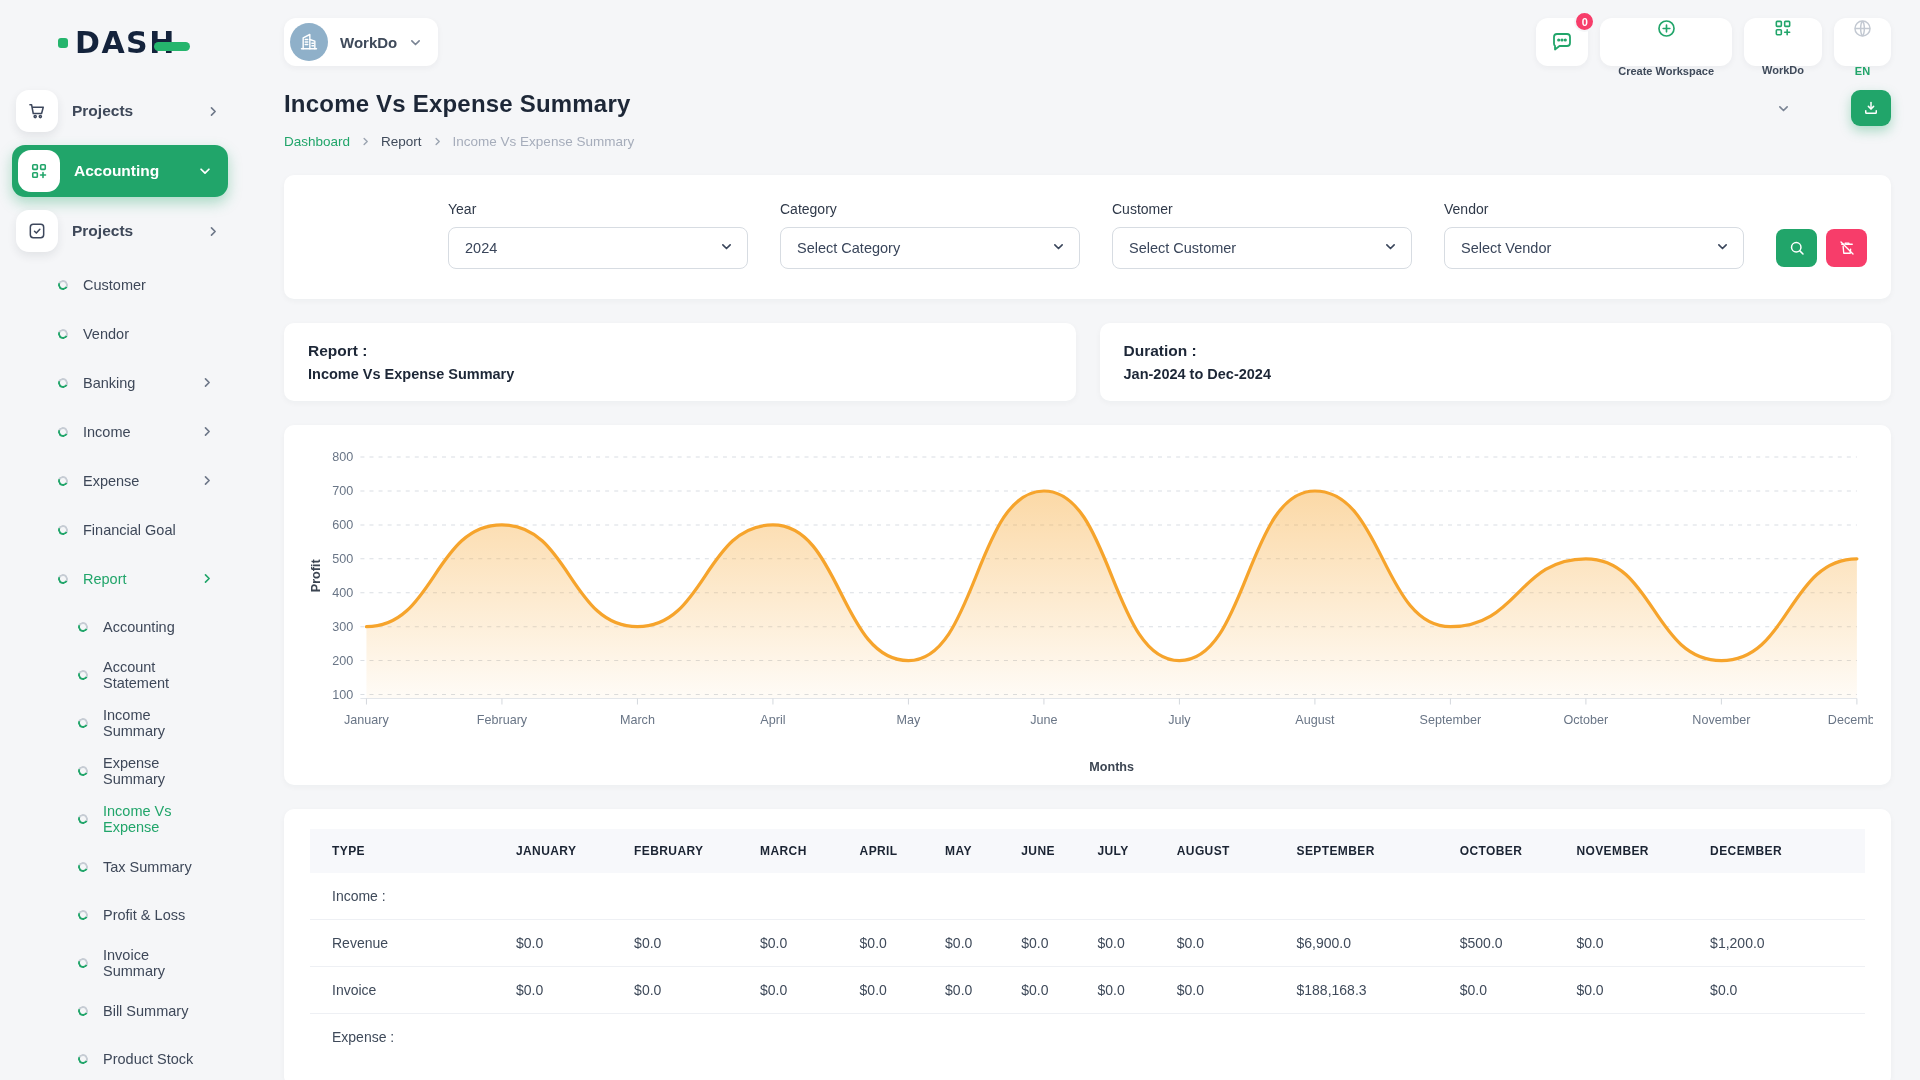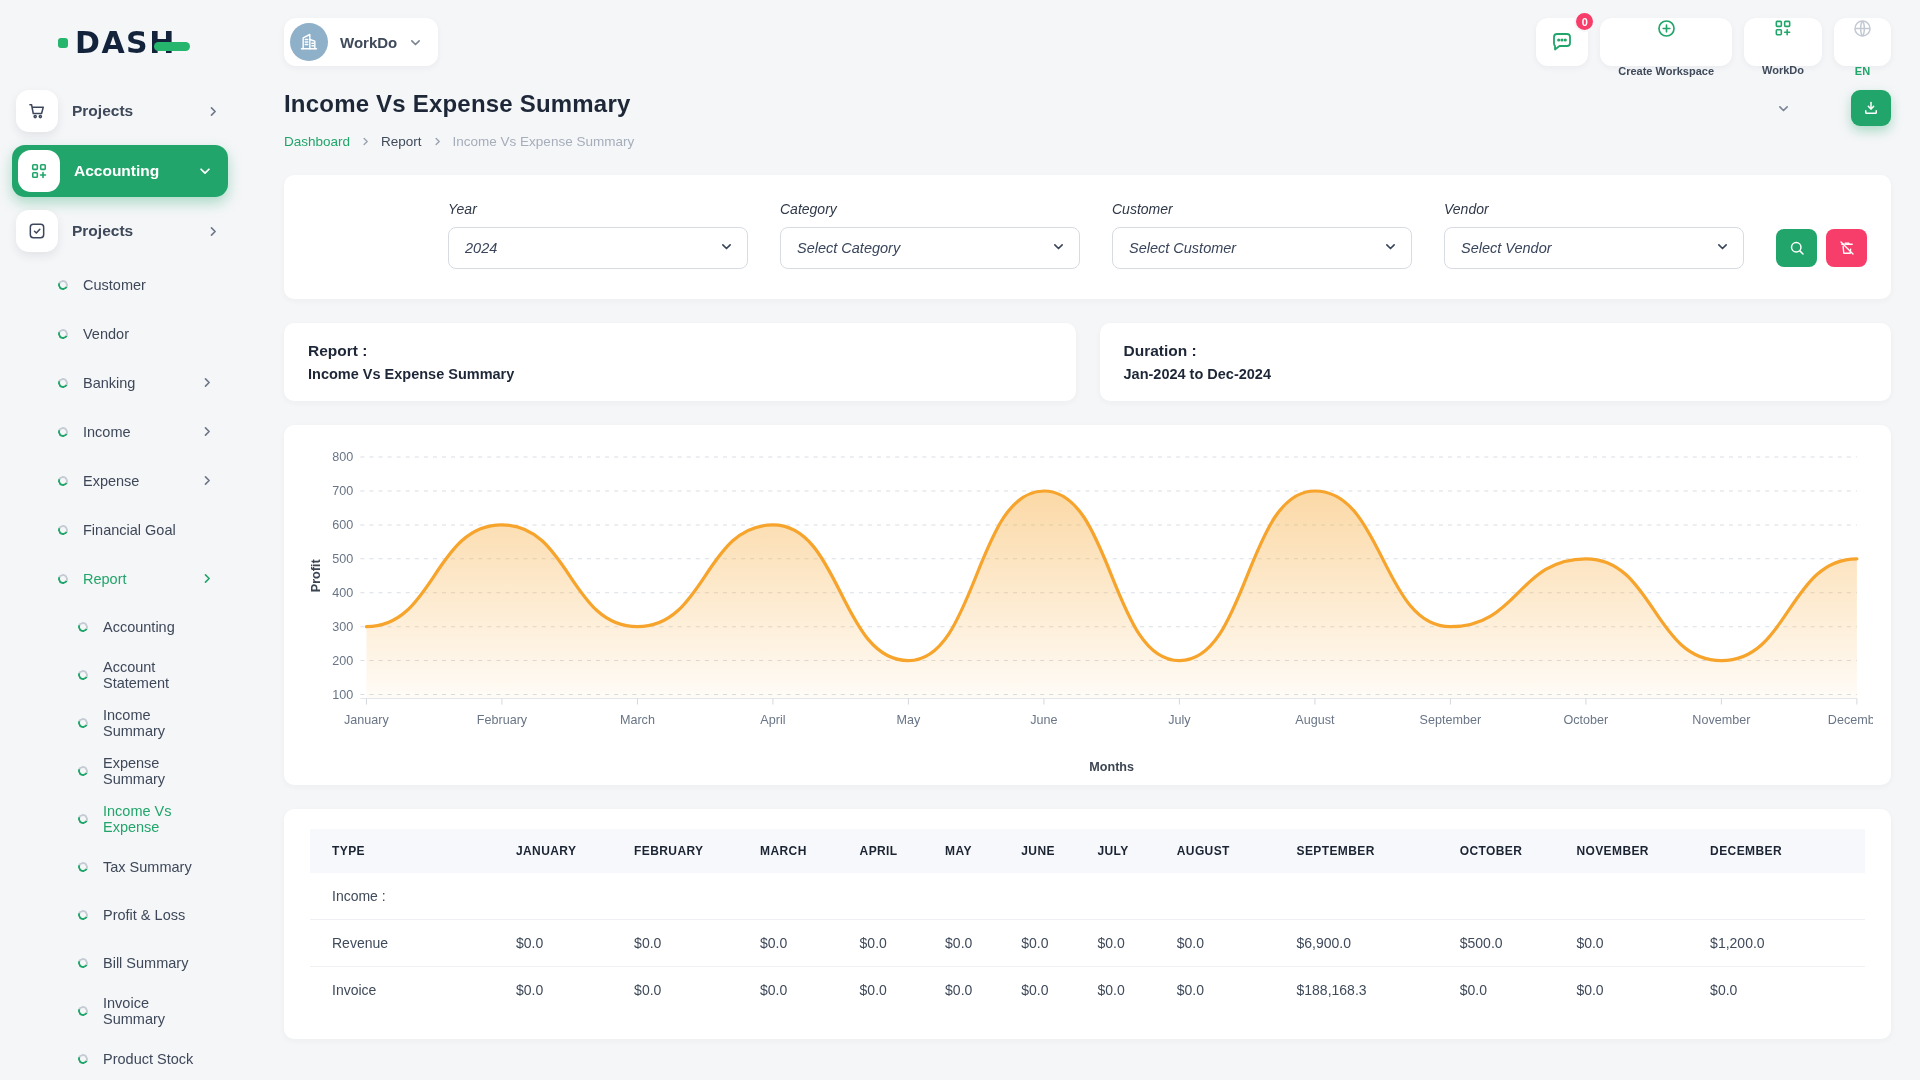--- a/index.html
+++ b/index.html
@@ -54,21 +54,21 @@
   h1{ font-size:24px; font-weight:700; color:var(--ink); letter-spacing:.2px;}
   .dl-btn{ margin-left:auto; width:40px; height:36px; border-radius:9px; background:var(--green); color:#fff;
     display:flex; align-items:center; justify-content:center; border:none; cursor:pointer; box-shadow:0 5px 12px rgba(33,165,106,.35);}
   .breadcrumb{ display:flex; gap:10px; align-items:center; margin-top:8px; font-size:13.5px; }
   .bc-home{ color:var(--green); cursor:pointer; }
   .bc-sep{ color:#9aa3b0; display:flex; }
   .bc-mid{ color:#3f4a5a; cursor:pointer;}
   .bc-cur{ color:#a6adbb; }
 
   .filter-card{ margin-top:26px; background:#fff; border-radius:10px; padding:26px 24px 30px;
-    display:flex; gap:32px; justify-content:flex-end; align-items:flex-end; box-shadow:0 2px 6px rgba(30,40,60,.04);font-style:italic;}
+    display:flex; gap:32px; justify-content:flex-end; align-items:flex-end; box-shadow:0 2px 6px rgba(30,40,60,.04);}
   .field{ width:300px; }
   .field .flabel{ display:block; font-size:14px; color:#2f3949; margin-bottom:10px; }
   .select{ height:42px; border:1px solid #d7dce2; border-radius:8px; display:flex; align-items:center; justify-content:space-between;
     padding:0 14px 0 16px; font-size:14.5px; color:#39455a; background:#fff; cursor:pointer; }
   .select .dd{ color:#39455a; }
   .filter-actions{ display:flex; gap:9px; align-self:flex-end; margin-bottom:2px; }
   .act-btn{ width:41px; height:38px; border-radius:8px; color:#fff; display:flex; align-items:center; justify-content:center; border:none; cursor:pointer; }
   .act-search{ background:var(--green); }
   .act-reset{ background:var(--pink); }
 
@@ -217,25 +217,25 @@
       <div class="nav-item level2">
         <span class="bullet"></span>
         <span class="nav-label">Tax Summary</span>
       </div>
       <div class="nav-item level2">
         <span class="bullet"></span>
         <span class="nav-label">Profit &amp; Loss</span>
       </div>
       <div class="nav-item level2">
         <span class="bullet"></span>
+        <span class="nav-label">Invoice Summary</span>
+      </div>
+      <div class="nav-item level2">
+        <span class="bullet"></span>
         <span class="nav-label">Bill Summary</span>
-      </div>
-      <div class="nav-item level2">
-        <span class="bullet"></span>
-        <span class="nav-label">Invoice Summary</span>
       </div>
       <div class="nav-item level2">
         <span class="bullet"></span>
         <span class="nav-label">Product Stock</span>
       </div>
     </nav>
 </aside>
 
 <div class="main">
 
@@ -522,17 +522,20 @@
             <td>$0.0</td>
             <td>$0.0</td>
             <td>$0.0</td>
             <td>$0.0</td>
             <td>$0.0</td>
             <td>$188,168.3</td>
             <td>$0.0</td>
             <td>$0.0</td>
             <td>$0.0</td>
           </tr>
+          <tr>
+            <td colspan="13">Expense :</td>
+          </tr>
         </tbody>
     </table>
   </div>
 
 </div>
 
 </body></html>

